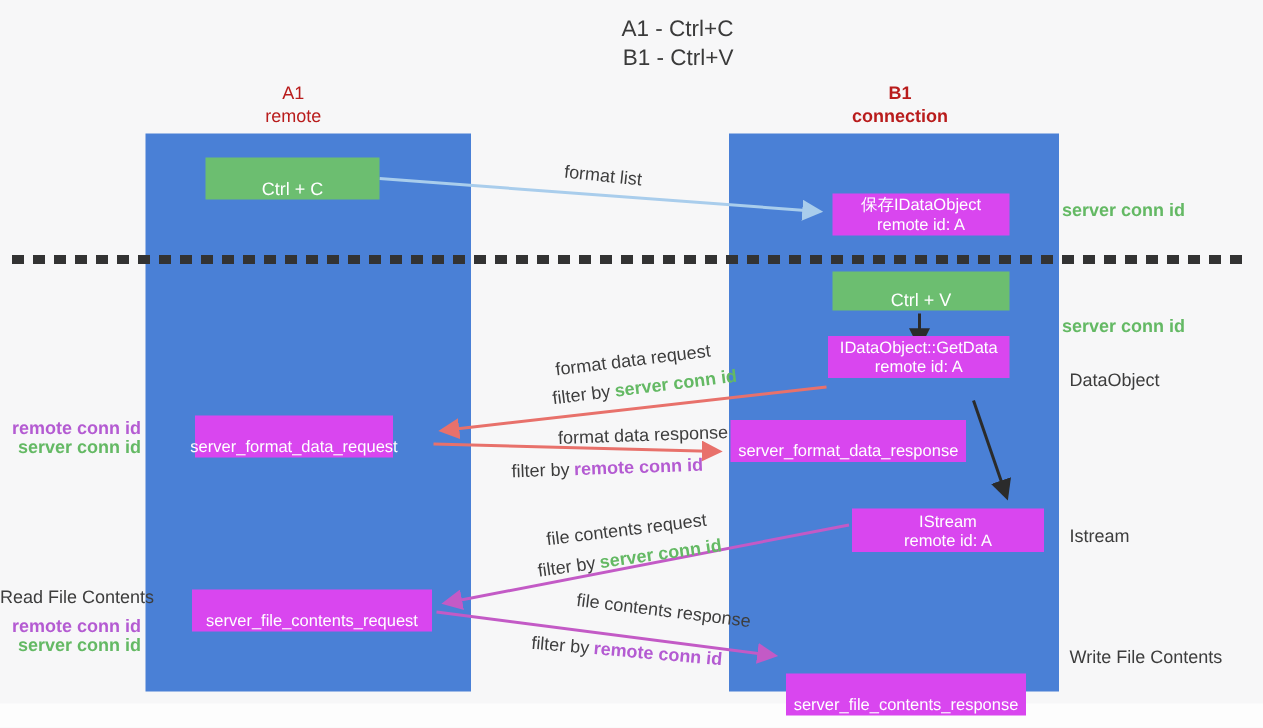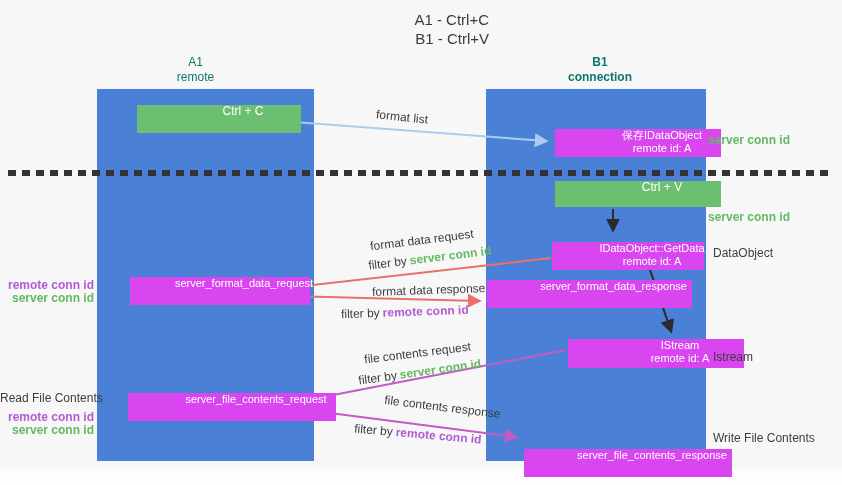--- a/index.html
+++ b/index.html
@@ -6,27 +6,27 @@
   .stage{
     position:relative;width:842px;height:485px;background:#f7f7f8;
     font-family:"Liberation Sans",sans-serif;overflow:hidden;color:#3d3d3d;
   }
   .bottom-strip{position:absolute;left:0;top:469px;width:842px;height:16px;background:#fdfdfd;}
   .title{position:absolute;left:329px;top:10px;width:160px;text-align:right;
          font-size:15px;line-height:19px;color:#3a3a3a;}
   .col{position:absolute;top:89px;height:372px;background:#4a80d6;}
   .col-a{left:97px;width:217px;}
   .col-b{left:486px;width:220px;}
-  .col-header{position:absolute;top:55px;text-align:center;font-size:12px;line-height:15px;color:#0f766e;}
+  .col-header{position:absolute;top:55px;text-align:center;font-size:12px;line-height:15px;color:#b91c1c;}
   .hdr-a{left:87px;width:217px;}
   .hdr-b{left:490px;width:220px;font-weight:bold;}
   .sep{position:absolute;left:8px;top:170px;width:820px;height:6px;
        background:repeating-linear-gradient(90deg,#333 0 8px,transparent 8px 14px);}
-  .node{position:absolute;display:flex;flex-direction:column;align-items:center;justify-content:flex-start;
-        color:#fff;font-size:11px;line-height:13px;text-align:center;padding-left:48px;}
+  .node{position:absolute;display:flex;flex-direction:column;align-items:center;justify-content:flex-end;
+        color:#fff;font-size:11px;line-height:13px;text-align:center;}
   .green{background:#6cbe70;font-size:12px;}
   .orange{background:#d946ef;}
   .lbl{position:absolute;font-size:12px;line-height:13px;white-space:nowrap;}
   .dark{color:#3d3d3d;}
   .green-t{color:#64b964;font-weight:bold;}
   .purple-t{color:#b45bd2;font-weight:bold;}
   .right-align{text-align:right;}
   .filter .pre{color:#3d3d3d;margin-right:3px;}
   .arrows{position:absolute;left:0;top:0;pointer-events:none;}
 </style>
@@ -86,21 +86,21 @@
 
   <div class="node orange" style="left:555px;top:129px;width:118px;height:28px;">
     <div>保存IDataObject</div>
     <div>remote id: A</div>
   </div>
 
   <div class="node green" style="left:555px;top:181px;width:118px;height:26px;">
     <div>Ctrl + V</div>
   </div>
 
-  <div class="node orange" style="left:552px;top:242px;width:104px;height:28px;">
+  <div class="node orange" style="left:552px;top:224px;width:121px;height:28px;">
     <div>IDataObject::GetData</div>
     <div>remote id: A</div>
   </div>
 
   <div class="node orange" style="left:130px;top:277px;width:132px;height:28px;">
     <div>server_format_data_request</div>
   </div>
 
   <div class="node orange" style="left:487px;top:280px;width:157px;height:28px;">
     <div>server_format_data_response</div>

